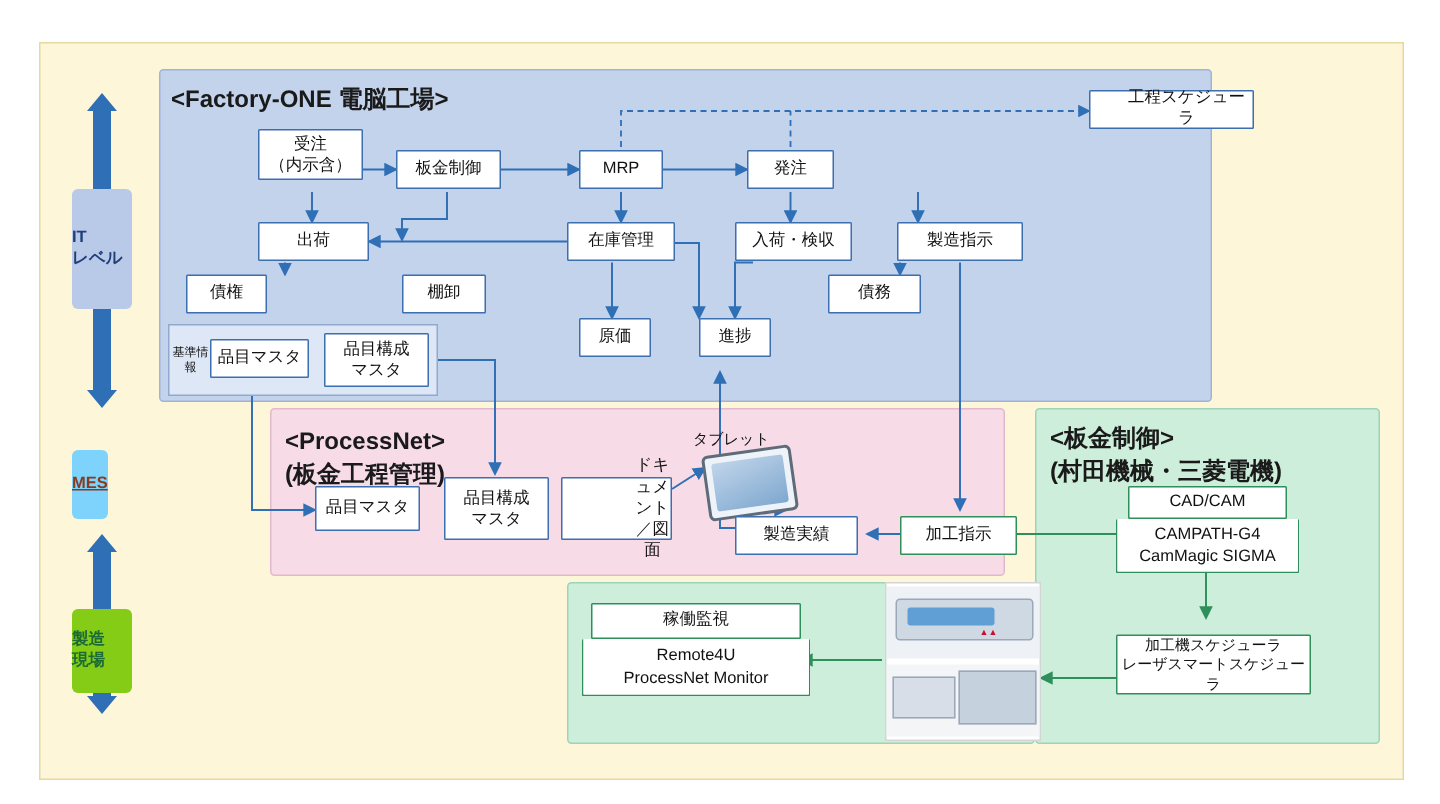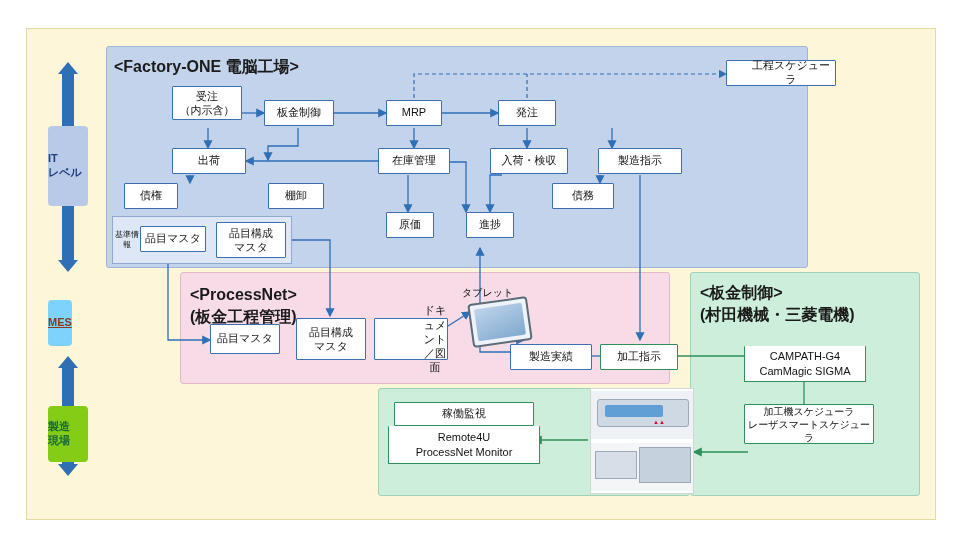--- a/index.html
+++ b/index.html
@@ -270,33 +270,34 @@
   <div class="node two-line" style="left:374px;top:318px;width:74px;height:42px;padding-left:48px;">
     <div>
       <div>ドキュメント</div>
       <div>／図面</div>
     </div>
   </div>
 
   <div class="tablet-label">タブレット</div>
   <div class="tablet"></div>
 
-  <div class="node" style="left:490px;top:344px;width:82px;height:26px;margin-left:20px;">製造実績</div>
+  <div class="node" style="left:490px;top:344px;width:82px;height:26px;">製造実績</div>
 
   <div class="node green" style="left:600px;top:344px;width:78px;height:26px;">加工指示</div>
 
+  <div class="node green" style="left:752px;top:324px;width:106px;height:22px;">CAD/CAM</div>
 
   <div class="node green two-line" style="left:744px;top:346px;width:122px;height:36px;border-top:none;">
     <div>
       <div>CAMPATH-G4</div>
       <div>CamMagic SIGMA</div>
     </div>
   </div>
 
-  <div class="node green two-line small" style="left:744px;top:404px;width:130px;height:40px;">
+  <div class="node green two-line small" style="left:744px;top:423px;width:130px;height:40px;">
     <div>
       <div>加工機スケジューラ</div>
       <div>レーザスマートスケジューラ</div>
     </div>
   </div>
 
   <div class="machine">
     <div class="m-top"></div>
     <div class="m-body"></div>
     <div class="m-body2"></div>

